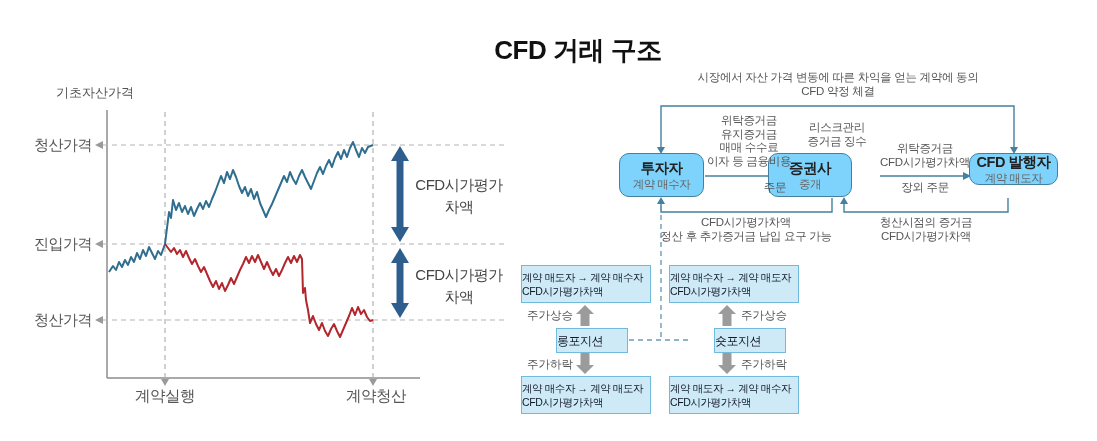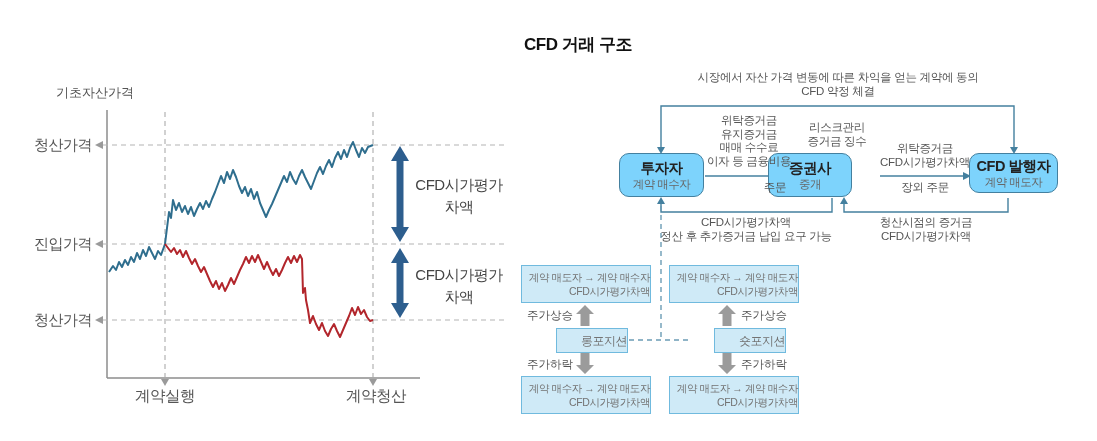--- a/index.html
+++ b/index.html
@@ -3,21 +3,21 @@
 <meta charset="utf-8">
 <style>
   html,body{margin:0;padding:0;}
   body{
     width:1097px;height:441px;position:relative;overflow:hidden;background:#ffffff;
     font-family:"Liberation Sans","DejaVu Sans",sans-serif;
   }
   .abs{position:absolute;}
   .ctr{transform:translateX(-50%);text-align:center;white-space:nowrap;}
   #figure-title{
-    left:578px;top:33px;font-size:17px;font-weight:700;color:#111;letter-spacing:-0.5px;
+    left:578px;top:33px;font-size:26px;font-weight:700;color:#111;letter-spacing:-0.5px;
   }
   
   .axis-title{left:56px;top:84px;font-size:13px;color:#555;}
   .ylab{width:74px;left:18px;text-align:right;font-size:15px;color:#555;letter-spacing:-0.5px;}
   .xlab{top:386px;font-size:15.5px;color:#555;letter-spacing:-0.5px;}
   .gaplab{font-size:15px;color:#444;line-height:22px;letter-spacing:-0.5px;}
   
   svg{position:absolute;left:0;top:0;}
   .axis{stroke:var(--axis-gray);stroke-width:1.5;fill:none;}
   .grid{stroke:var(--dashed-gray);stroke-width:1.2;stroke-dasharray:5 4;fill:none;}
@@ -35,22 +35,22 @@
   .small-note{font-size:11.5px;color:#555;line-height:13.5px;letter-spacing:-0.3px;}
   .flow-box{
     border:1.5px solid var(--flow-line);border-radius:10px;background:#7dd3fc;
     display:flex;flex-direction:column;align-items:center;justify-content:center;
     box-sizing:border-box;
   }
   .flow-box .t{font-size:14.5px;font-weight:700;color:#222;line-height:18px;letter-spacing:-0.5px;}
   .flow-box .s{font-size:11.5px;color:#666;line-height:15px;letter-spacing:-0.5px;}
   .light-box{
     border:1.5px solid var(--light-box-border);background:var(--light-box-fill);
-    display:flex;flex-direction:column;align-items:flex-end;justify-content:center;
-    box-sizing:border-box;color:#737373;
+    display:flex;flex-direction:column;align-items:flex-start;justify-content:center;
+    box-sizing:border-box;color:#0f172a;
   }
   .light-box .l{font-size:10.5px;line-height:14px;letter-spacing:-0.4px;white-space:nowrap;}
   .pos-box .l{font-size:12px;letter-spacing:-0.5px;}
   .updown{font-size:11.5px;color:#555;white-space:nowrap;}
 </style>
 </head>
 <body>
 
 <svg width="1097" height="441" viewBox="0 0 1097 441">
 
@@ -141,21 +141,21 @@
 </div>
 
 <div class="abs flow-box" style="left:619px;top:153px;width:85px;height:44px;">
   <span class="t">투자자</span>
   <span class="s">계약 매수자</span>
 </div>
 <div class="abs flow-box" style="left:768px;top:153px;width:84px;height:44px;">
   <span class="t">증권사</span>
   <span class="s">중개</span>
 </div>
-<div class="abs flow-box" style="left:969px;top:153px;width:89px;height:40px;align-items:center;">
+<div class="abs flow-box" style="left:969px;top:153px;width:89px;height:32px;align-items:center;">
   <span class="t">CFD 발행자</span>
   <span class="s">계약 매도자</span>
 </div>
 
 <div class="abs ctr small-note" style="left:749px;top:114px;">
   <span style="display:block">위탁증거금</span>
   <span style="display:block">유지증거금</span>
   <span style="display:block">매매 수수료</span>
   <span style="display:block">이자 등 금융비용</span>
 </div>

